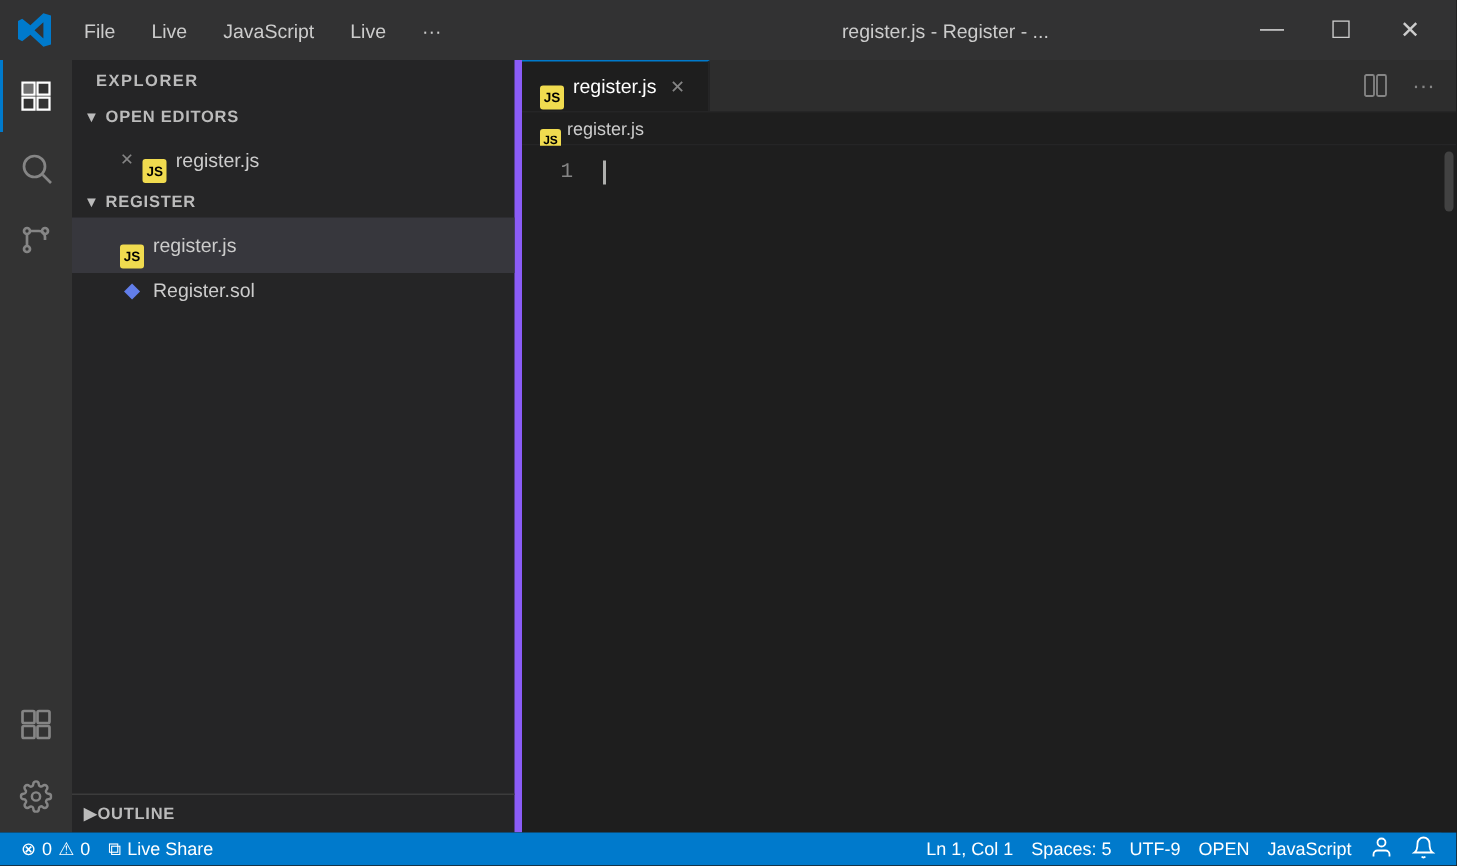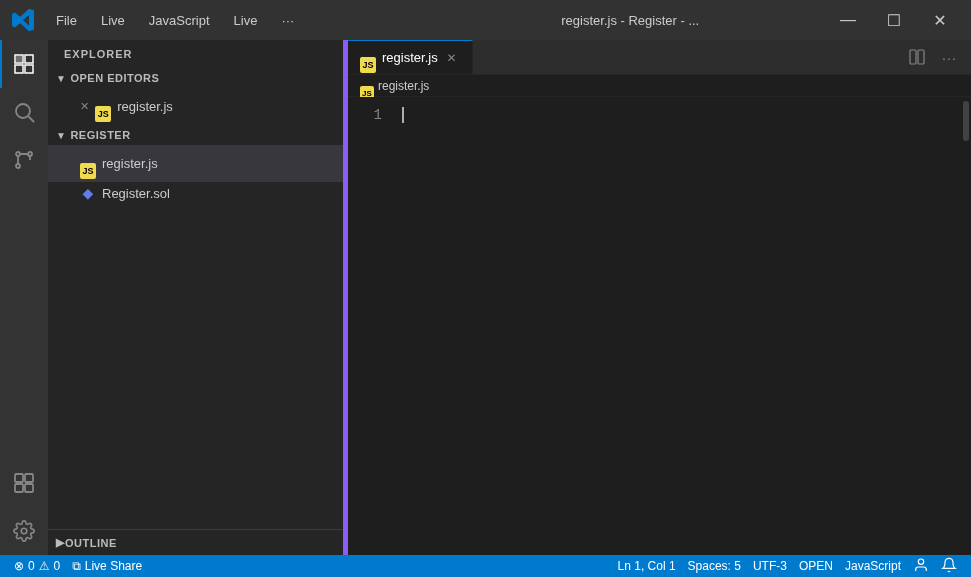--- a/index.html
+++ b/index.html
@@ -535,21 +535,21 @@
     <span>Live Share</span>
   </div>
   <div class="status-spacer"></div>
   <div class="status-item-right">
     <span>Ln 1, Col 1</span>
   </div>
   <div class="status-item-right">
     <span>Spaces: 5</span>
   </div>
   <div class="status-item-right">
-    <span>UTF-3</span>
+    <span>UTF-9</span>
   </div>
   <div class="status-item-right">
     <span>OPEN</span>
   </div>
   <div class="status-item-right">
     <span>JavaScript</span>
   </div>
   <div class="status-item-right">
     <span>
       <svg width="16" height="16" viewBox="0 0 24 24" fill="none" stroke="white" stroke-width="1.8">

